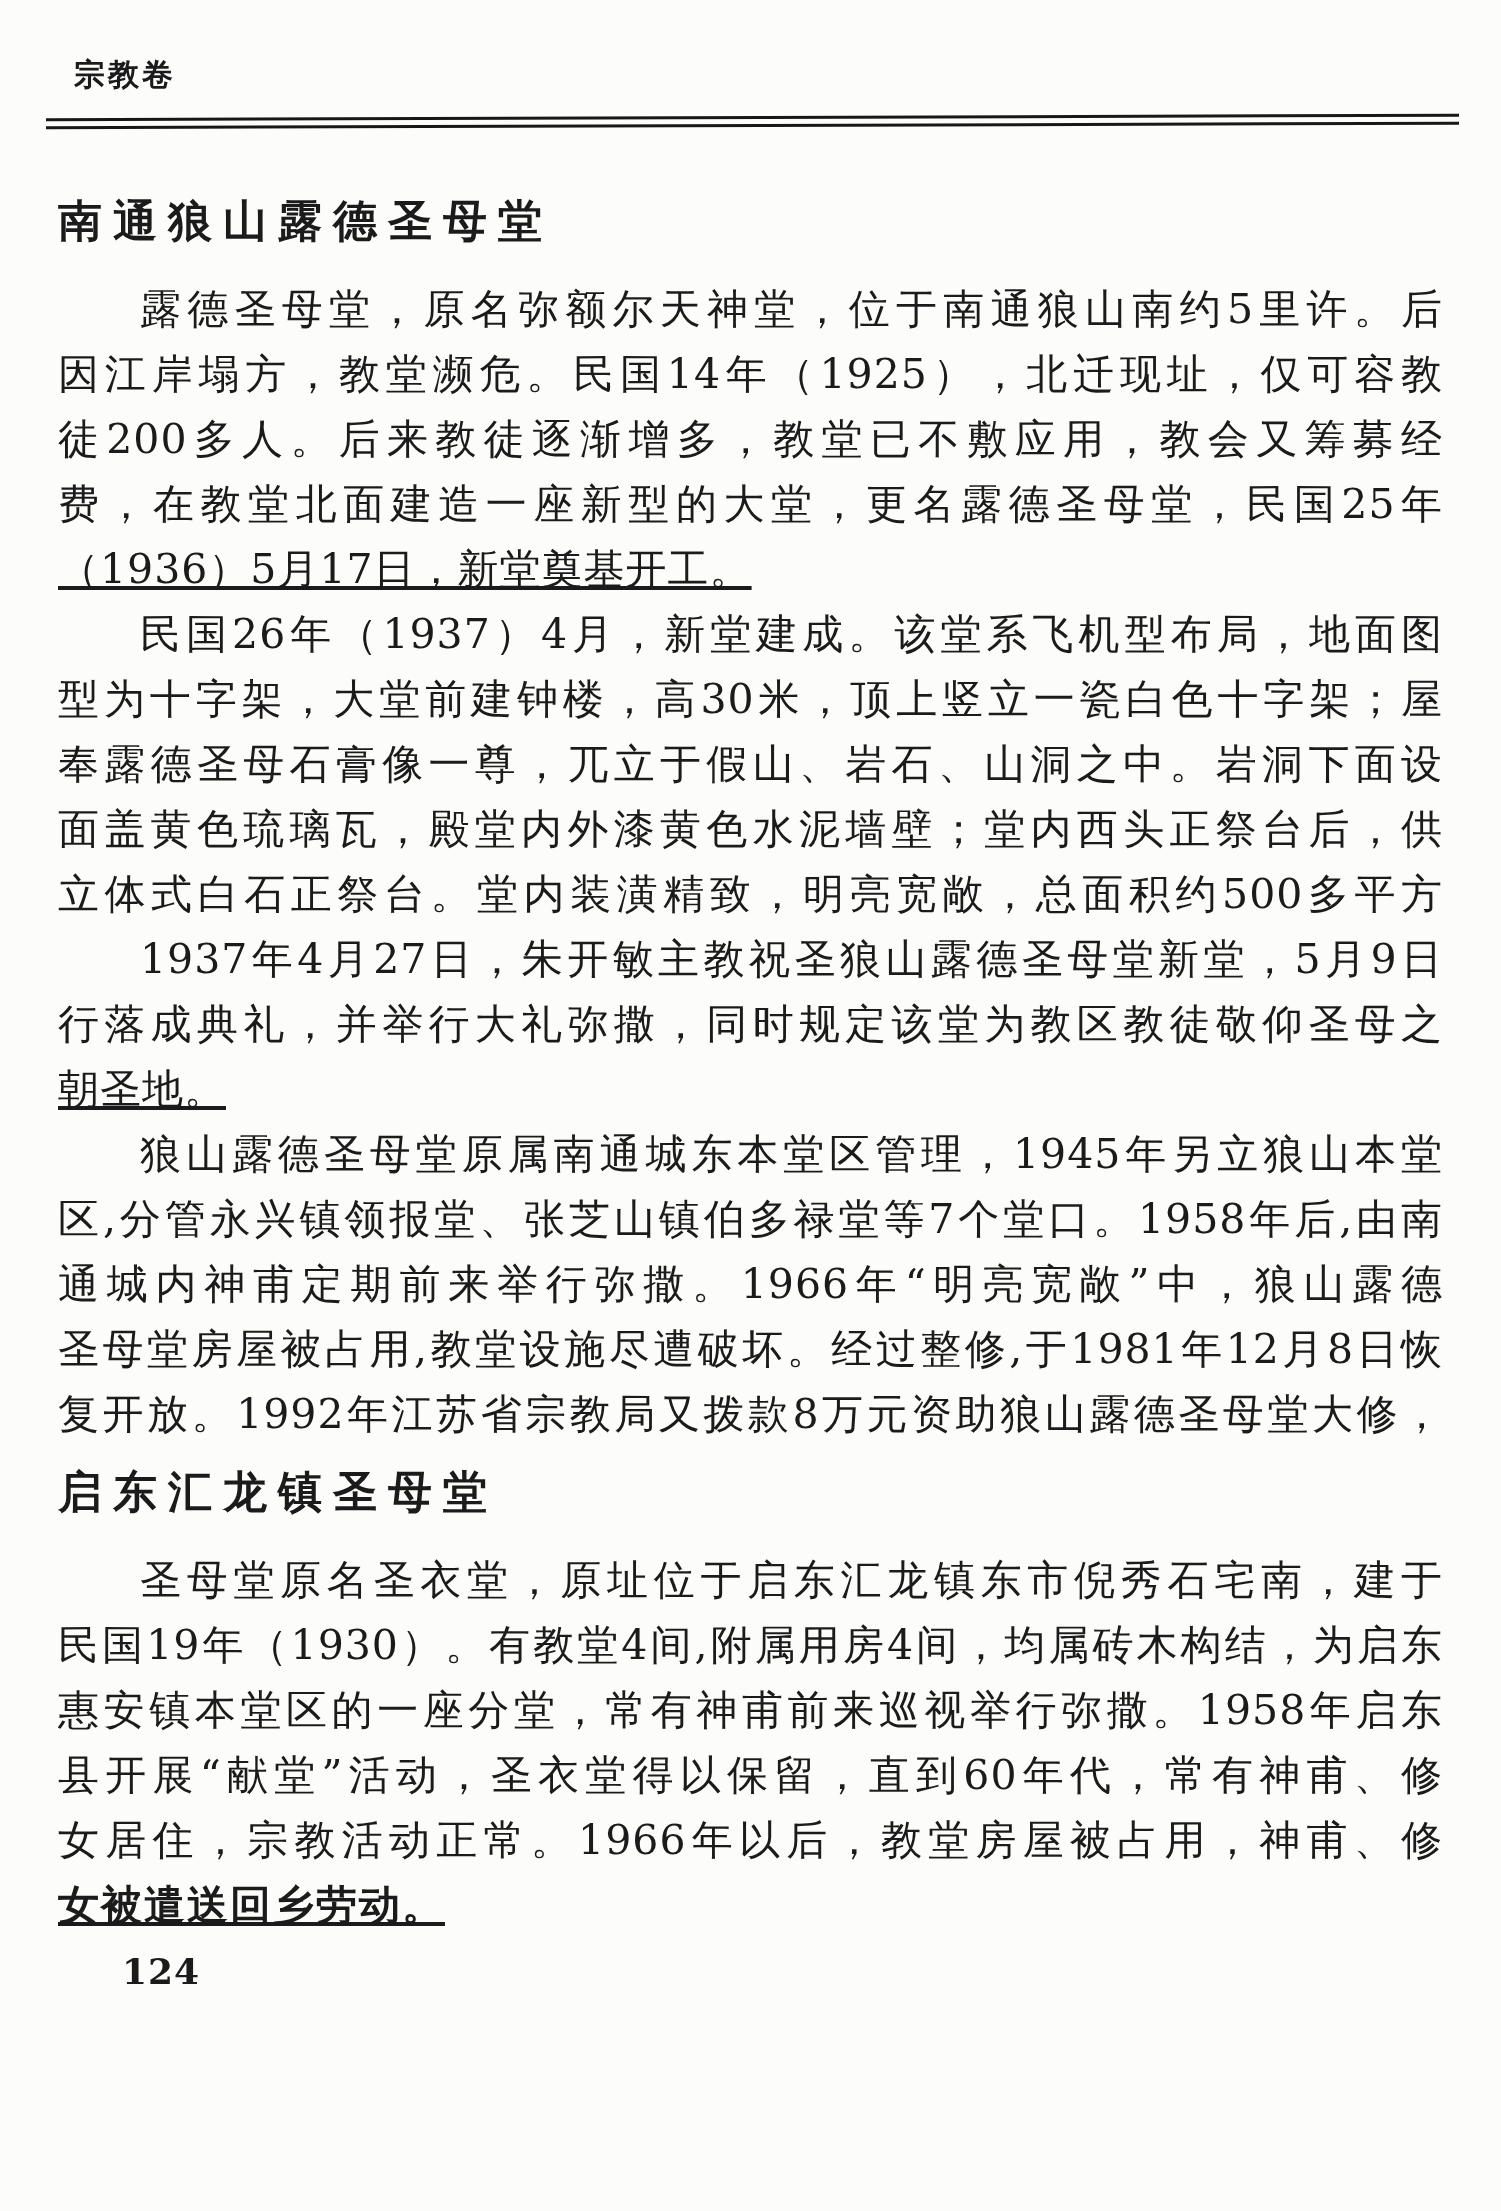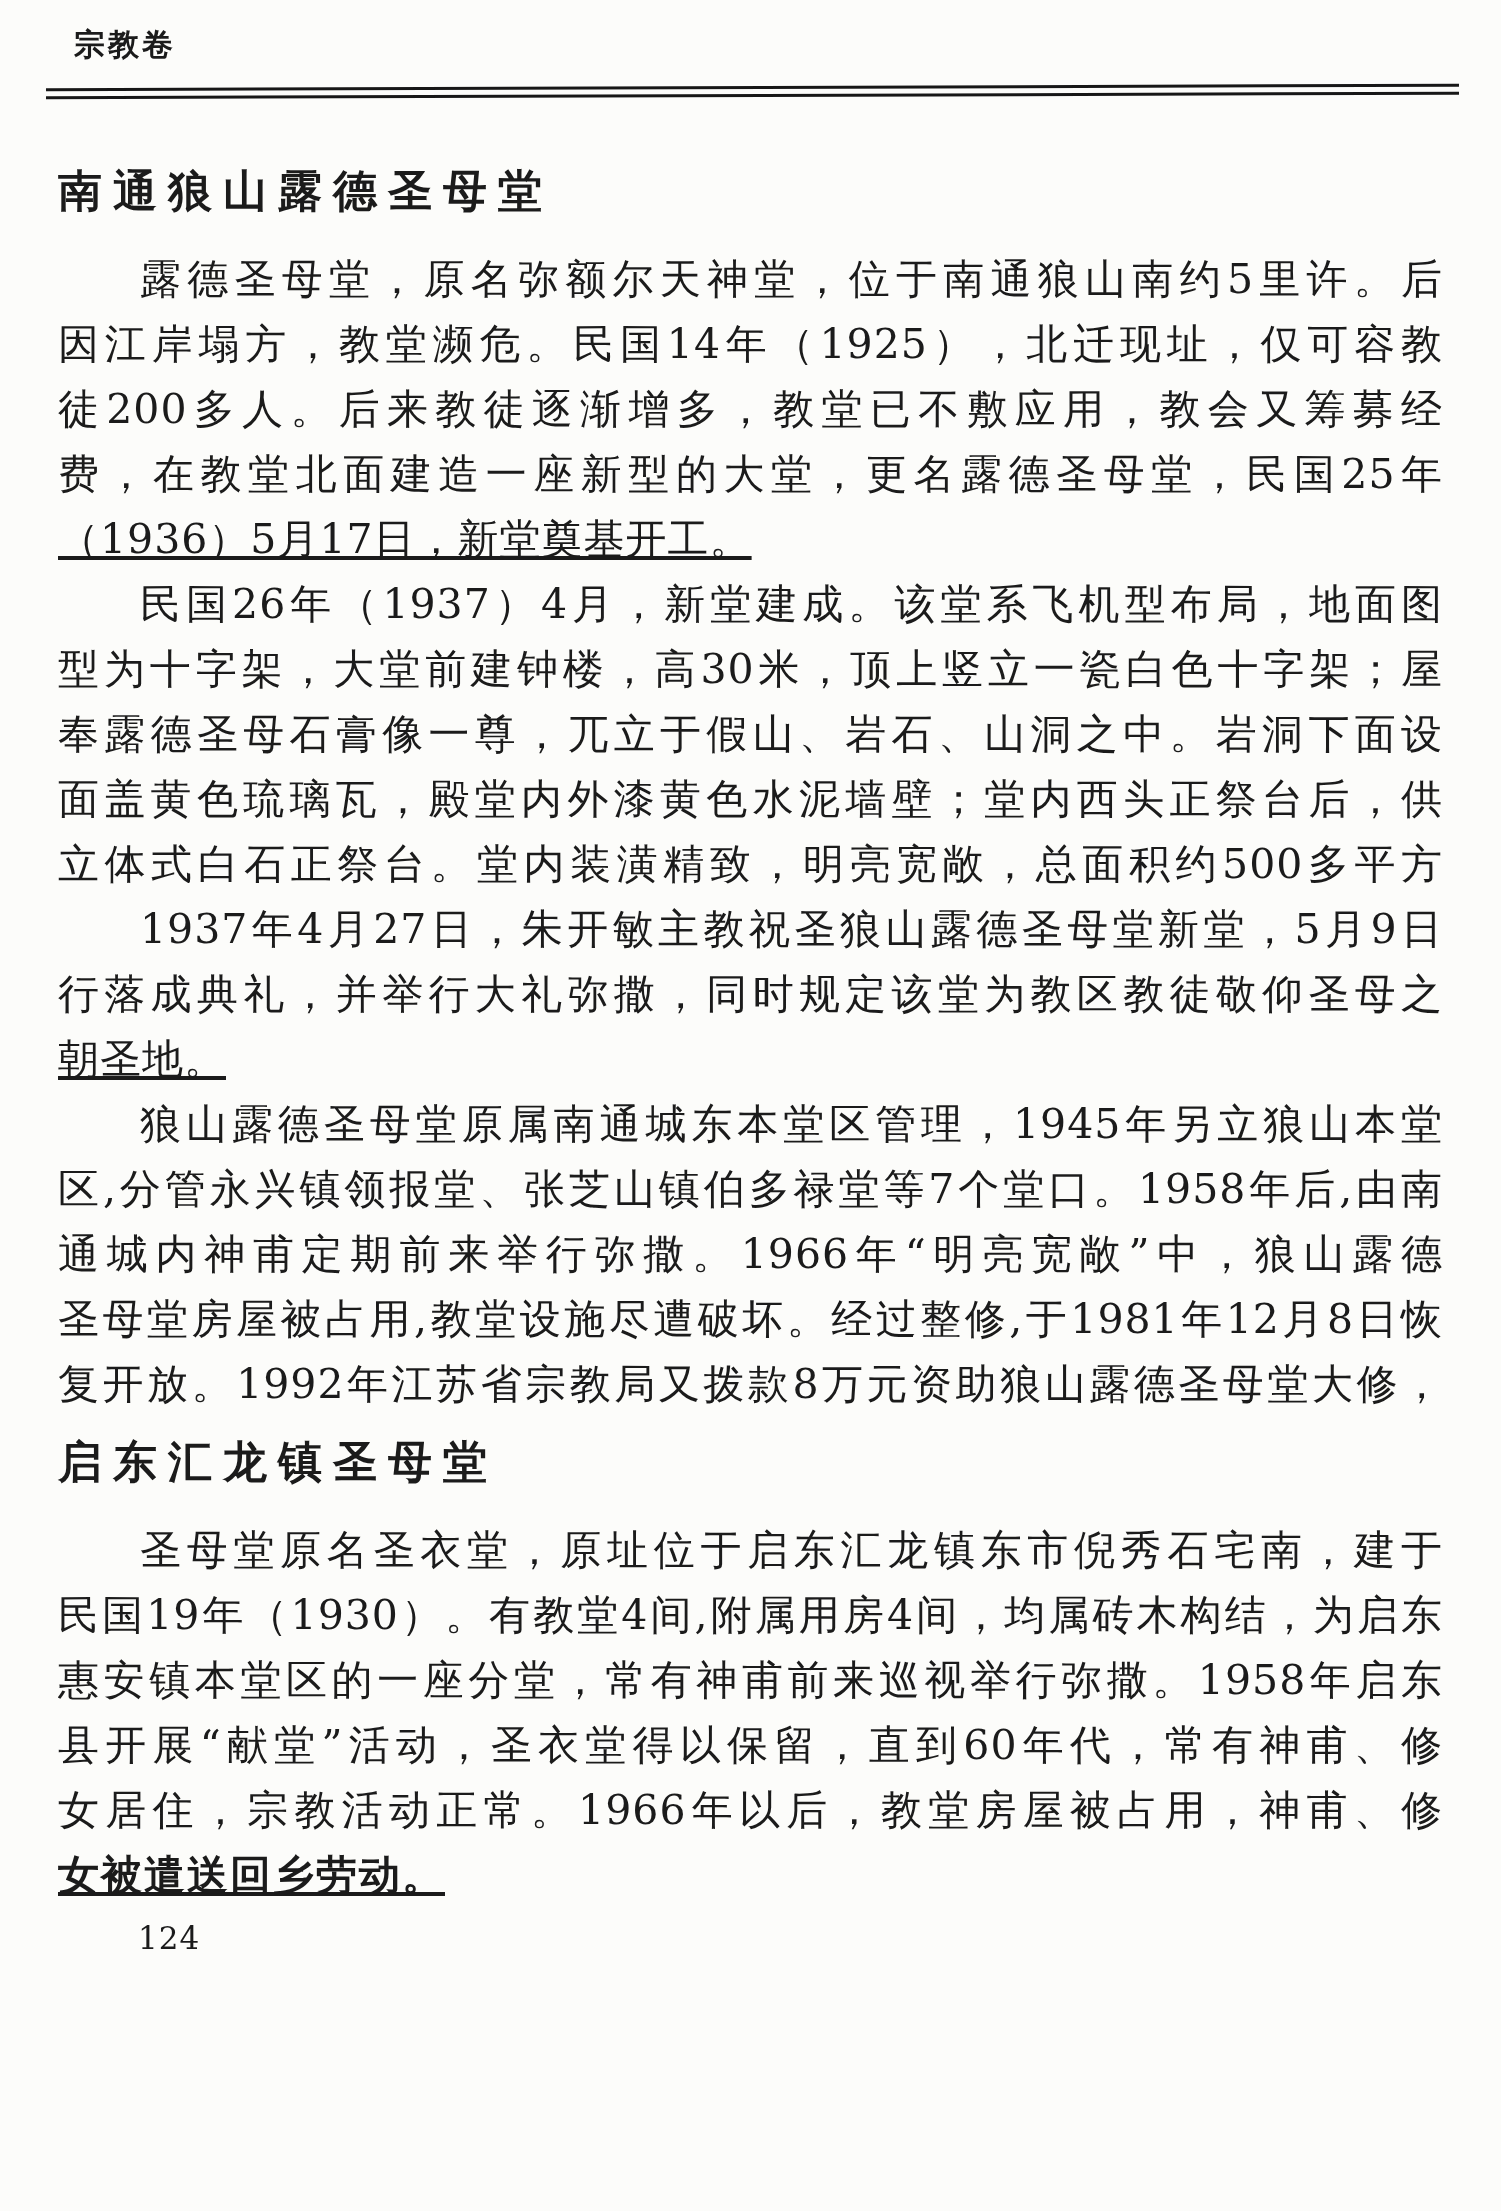--- a/index.html
+++ b/index.html
@@ -10,21 +10,21 @@
     width: 1501px;
     height: 2211px;
     margin: 0 auto;
     background: #fcfcfa;
     color: #1b1b1b;
     padding: 0 58px;
     overflow: hidden;
   }
   .volume-header {
     display: block;
-    padding-top: 24px;
+    padding-top: 54px;
     margin-left: 16px;
     font-size: 31px;
     font-weight: 700;
     letter-spacing: 3px;
   }
   .header-rule {
     position: relative;
     margin-top: 20px;
     height: 12px;
     transform: rotate(-0.18deg);
@@ -55,23 +55,23 @@
     text-justify: inter-character;
     letter-spacing: 1px;
     white-space: normal;
     overflow: hidden;
   }
   .line.indent { text-indent: 2em; }
   .line.last { text-align-last: left; text-decoration: underline; }
   .line.bold { font-weight: 700; letter-spacing: 2px; }
   .page-number {
     margin-top: 12px;
-    margin-left: 80px;
-    font-size: 31px;
-    font-weight: 400;
+    margin-left: 64px;
+    font-size: 36px;
+    font-weight: 700;
     letter-spacing: 1px;
   }
 </style>
 </head>
 <body>
 
 <div class="page">
   <span class="volume-header">宗教卷</span>
   <div class="header-rule">
     <div class="rule-line"></div>

